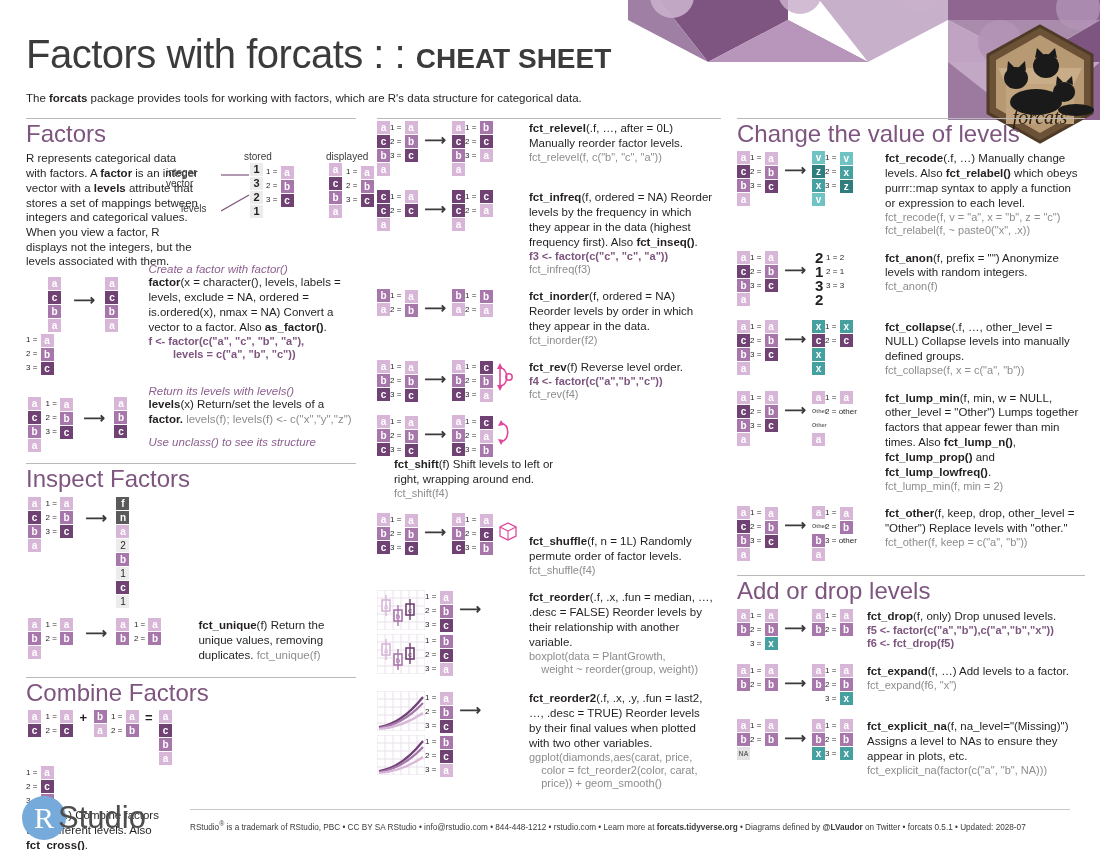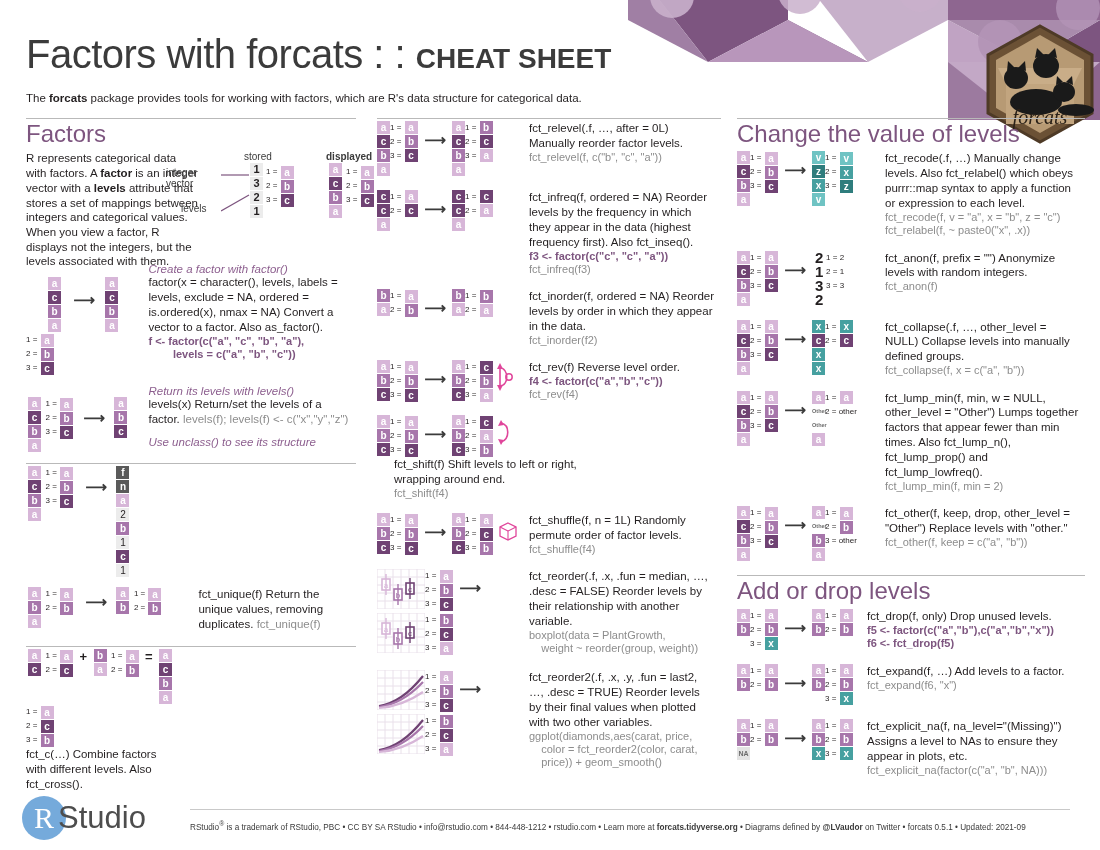--- a/index.html
+++ b/index.html
@@ -20,21 +20,21 @@
   .col{position:absolute;top:118px;}
   .col1{left:26px;width:330px;}
   .col2{left:377px;width:344px;}
   .col3{left:737px;width:348px;}
   .rule{border-top:1px solid #b9b9b9;margin:0 0 2px 0;}
   h2.sec{font-size:24px;font-weight:400;color:#7d557f;margin:1px 0 4px 0;line-height:1.1;}
   
   .para{font-size:11.5px;line-height:1.28;color:#231f20;}
   .para b{font-weight:700;}
   .fn{font-size:11.5px;line-height:1.3;color:#231f20;}
-  .fn b{font-weight:400;}
+  .fn b{font-weight:700;}
   .code{color:#8d8d8d;font-weight:400;}
   .pcode{color:#7d557f;font-weight:700;}
   .italic{font-style:italic;color:#8c5e8e;font-size:11.5px;font-weight:400;}
   
   .chip{display:inline-block;width:13px;height:13px;line-height:13px;text-align:center;
         font-size:10px;font-weight:700;font-family:"Liberation Sans",sans-serif;
         vertical-align:middle;}
   .lv-a{background:#d7b6d8;color:#ffffff;}
   .lv-b{background:#a776ab;color:#ffffff;}
   .lv-c{background:#6f4273;color:#ffffff;}
@@ -147,21 +147,21 @@
   <div class="rule"></div>
   <h2 class="sec">Factors</h2>
 
   <div style="position:relative;height:106px;">
     <div class="para" style="width:172px;">
       <span>R represents categorical data with factors. A </span><b>factor</b><span> is an integer vector with a </span><b>levels</b><span> attribute that stores a set of mappings between integers and categorical values. When you view a factor, R displays not the integers, but the levels associated with them.</span>
     </div>
 
     <div style="position:absolute;left:140px;top:0px;">
       <div style="position:absolute;left:78px;top:0;font-size:10px;color:#3b3b3b;">stored</div>
-      <div style="position:absolute;left:160px;top:0;font-size:10px;color:#3b3b3b;font-weight:bold;">displayed</div>
+      <div style="position:absolute;left:160px;top:0;font-size:10px;color:#3b3b3b;">displayed</div>
       <div style="position:absolute;left:0px;top:16px;font-size:10px;color:#3b3b3b;line-height:11px;">
         <div>integer</div>
           <div>vector</div>
       </div>
       <div style="position:absolute;left:15px;top:52px;font-size:10px;color:#3b3b3b;">levels</div>
       <svg style="position:absolute;left:55px;top:22px;" width="32" height="42">
           <line x1="0" y1="2" x2="28" y2="2" stroke="#7d557f" stroke-width="1.2"></line>
           <line x1="0" y1="38" x2="28" y2="22" stroke="#7d557f" stroke-width="1.2"></line>
         </svg>
 
@@ -205,20 +205,21 @@
       <div class="stack" id="l1-out"><span class="chip lv-a">a</span><span class="chip lv-b">b</span><span class="chip lv-c">c</span></div>
     </div>
     <div class="txt" style="width:205px;">
       <div class="italic">Return its levels with levels()</div>
       <div class="fn"><b>levels</b><span>(x) Return/set the levels of a </span><b>factor.</b><span class="code"> levels(f); levels(f) &lt;- c("x","y","z")</span></div>
       <div class="italic" style="margin-top:9px;">Use unclass() to see its structure</div>
     </div>
   </div>
 
   <div class="rule" style="margin-top:10px;"></div>
+  <h2 class="sec">Inspect Factors</h2>
 
   <div class="ex">
     <div class="viz" style="width:168px;">
       <div class="stack" id="c1-in" style="margin-left:2px;"><span class="chip lv-a">a</span><span class="chip lv-c">c</span><span class="chip lv-b">b</span><span class="chip lv-a">a</span></div>
       <span class="map"><span class="row" style="display: block;">1 = <span class="chip lv-a">a</span></span><span class="row" style="display: block;">2 = <span class="chip lv-b">b</span></span><span class="row" style="display: block;">3 = <span class="chip lv-c">c</span></span></span>
       <span class="arrow" style="padding:12px 5px 0 8px;">⟶</span>
       <div class="stack" id="c1-tbl" style="display:inline-block;"><div>
             <span class="chip lv-hdr" style="margin-right: 1px;">f</span>
             <span class="chip lv-hdr" style="margin-right: 1px;">n</span>
           </div><div style="margin-top: 1px;">
@@ -243,20 +244,21 @@
       <span class="arrow" style="padding:6px 5px 0 8px;">⟶</span>
       <div class="stack" id="u1-out"><span class="chip lv-a">a</span><span class="chip lv-b">b</span></div>
       <span class="map"><span class="row" style="display: block;">1 = <span class="chip lv-a">a</span></span><span class="row" style="display: block;">2 = <span class="chip lv-b">b</span></span></span>
     </div>
     <div class="txt" style="width:150px;">
       <div class="fn"><b>fct_unique</b><span>(f) Return the unique values, removing duplicates.</span><span class="code"> fct_unique(f)</span></div>
     </div>
   </div>
 
   <div class="rule" style="margin-top:14px;"></div>
+  <h2 class="sec">Combine Factors</h2>
 
   <div class="ex">
     <div class="viz" style="width:178px;">
       <div class="stack" id="cc-in1" style="margin-left:2px;"><span class="chip lv-a">a</span><span class="chip lv-c">c</span></div>
       <span class="map"><span class="row" style="display: block;">1 = <span class="chip lv-a">a</span></span><span class="row" style="display: block;">2 = <span class="chip lv-c">c</span></span></span>
       <span class="plus">+</span>
       <div class="stack" id="cc-in2"><span class="chip lv-b">b</span><span class="chip lv-a">a</span></div>
       <span class="map"><span class="row" style="display: block;">1 = <span class="chip lv-a">a</span></span><span class="row" style="display: block;">2 = <span class="chip lv-b">b</span></span></span>
       <span class="plus">=</span>
       <div class="stack" id="cc-out"><span class="chip lv-a">a</span><span class="chip lv-c">c</span><span class="chip lv-b">b</span><span class="chip lv-a">a</span></div>
@@ -287,21 +289,21 @@
       <div class="ex" style="margin-bottom: 13px;"><div class="viz" style="width: 152px;"><span class="stack"><span class="chip lv-a">a</span><span class="chip lv-b">b</span><span class="chip lv-c">c</span></span><span class="map"><span class="row" style="display: block;">1 = <span class="chip lv-a">a</span></span><span class="row" style="display: block;">2 = <span class="chip lv-b">b</span></span><span class="row" style="display: block;">3 = <span class="chip lv-c">c</span></span></span><span class="arrow" style="padding: 10px 6px 0px 7px;">⟶</span><span class="stack"><span class="chip lv-a">a</span><span class="chip lv-b">b</span><span class="chip lv-c">c</span></span><span class="map"><span class="row" style="display: block;">1 = <span class="chip lv-c">c</span></span><span class="row" style="display: block;">2 = <span class="chip lv-a">a</span></span><span class="row" style="display: block;">3 = <span class="chip lv-b">b</span></span></span><span style="display: inline-block; vertical-align: top; padding-left: 3px;"><svg width="18" height="34">
               <path d="M5,8 C14,10 14,24 5,27" stroke="#e0469b" stroke-width="1.6" fill="none"></path>
               <polygon points="5,5 2,11 8,10" fill="#e0469b"></polygon>
               <polygon points="5,30 2,24 8,25" fill="#e0469b"></polygon>
             </svg></span></div><div class="txt" style="width: 186px; margin-left: 17px;"><div class="fn"><b>fct_shift</b>(f) Shift levels to left or right, wrapping around end.</div><div class="code" style="font-size: 11px; white-space: pre; line-height: 1.2;">fct_shift(f4)</div></div></div>
       <div class="ex" style="margin-bottom: 13px;"><div class="viz" style="width: 152px;"><span class="stack"><span class="chip lv-a">a</span><span class="chip lv-b">b</span><span class="chip lv-c">c</span></span><span class="map"><span class="row" style="display: block;">1 = <span class="chip lv-a">a</span></span><span class="row" style="display: block;">2 = <span class="chip lv-b">b</span></span><span class="row" style="display: block;">3 = <span class="chip lv-c">c</span></span></span><span class="arrow" style="padding: 10px 6px 0px 7px;">⟶</span><span class="stack"><span class="chip lv-a">a</span><span class="chip lv-b">b</span><span class="chip lv-c">c</span></span><span class="map"><span class="row" style="display: block;">1 = <span class="chip lv-a">a</span></span><span class="row" style="display: block;">2 = <span class="chip lv-c">c</span></span><span class="row" style="display: block;">3 = <span class="chip lv-b">b</span></span></span><span style="display: inline-block; vertical-align: top; padding-left: 5px; padding-top: 8px;"><svg width="20" height="22">
               <polygon points="10,2 18,6 18,15 10,19 2,15 2,6" fill="none" stroke="#e0469b" stroke-width="1.3"></polygon>
               <line x1="2" y1="6" x2="10" y2="10" stroke="#e0469b" stroke-width="1.1"></line>
               <line x1="18" y1="6" x2="10" y2="10" stroke="#e0469b" stroke-width="1.1"></line>
               <line x1="10" y1="10" x2="10" y2="19" stroke="#e0469b" stroke-width="1.1"></line>
-            </svg></span></div><div class="txt" style="width: 186px;"><div class="fn"><b>fct_shuffle</b>(f, n = 1L) Randomly permute order of factor levels.</div><div class="code" style="font-size: 11px; white-space: pre; line-height: 1.2;">fct_shuffle(f4)</div></div></div>
+            </svg></span></div><div class="txt" style="width: 186px; margin-top: 21px;"><div class="fn"><b>fct_shuffle</b>(f, n = 1L) Randomly permute order of factor levels.</div><div class="code" style="font-size: 11px; white-space: pre; line-height: 1.2;">fct_shuffle(f4)</div></div></div>
       <div class="ex" style="margin-bottom: 13px;"><div class="viz" style="width: 152px;"><span class="mini"><svg width="48" height="40">
               <rect width="48" height="40" fill="#fff"></rect>
               <g stroke="#e9e0ea" stroke-width="1">
                 <line x1="0" y1="0" x2="48" y2="0"></line>
                 <line x1="0" y1="8" x2="48" y2="8"></line>
                 <line x1="0" y1="16" x2="48" y2="16"></line>
                 <line x1="0" y1="24" x2="48" y2="24"></line>
                 <line x1="0" y1="32" x2="48" y2="32"></line>
                 <line x1="0" y1="40" x2="48" y2="40"></line>
                 <line x1="0" y1="0" x2="0" y2="40"></line>
@@ -427,14 +429,14 @@
       <div class="ex" style="margin-bottom: 13px;"><div class="viz" style="width: 130px;"><span class="stack"><span class="chip lv-a">a</span><span class="chip lv-b">b</span><span class="chip lv-na">NA</span></span><span class="map"><span class="row" style="display: block;">1 = <span class="chip lv-a">a</span></span><span class="row" style="display: block;">2 = <span class="chip lv-b">b</span></span></span><span class="arrow" style="padding: 10px 6px 0px 7px;">⟶</span><span class="stack"><span class="chip lv-a">a</span><span class="chip lv-b">b</span><span class="chip lv-x">x</span></span><span class="map"><span class="row" style="display: block;">1 = <span class="chip lv-a">a</span></span><span class="row" style="display: block;">2 = <span class="chip lv-b">b</span></span><span class="row" style="display: block;">3 = <span class="chip lv-x">x</span></span></span></div><div class="txt" style="width: 214px;"><div class="fn"><b>fct_explicit_na</b>(f, na_level="(Missing)") Assigns a level to NAs to ensure they appear in plots, etc.</div><div class="code" style="font-size: 11px; white-space: pre; line-height: 1.2;">fct_explicit_na(factor(c("a", "b", NA)))</div></div></div>
     </div>
 </div>
 
 <div class="footer">
   <div class="rslogo">
     <div class="rscirc">R</div>
     <div class="rsword">Studio</div>
   </div>
   <div class="fline"></div>
-  <div class="ftxt"><span>RStudio</span><sup>®</sup><span> is a trademark of RStudio, PBC  •  CC BY SA  RStudio  •  info@rstudio.com  •  844-448-1212  •  rstudio.com  •  Learn more at </span><b>forcats.tidyverse.org</b><span>  •  Diagrams defined by </span><b>@LVaudor</b><span> on Twitter  •  forcats  0.5.1  •  Updated:  2021-09</span></div>
+  <div class="ftxt"><span>RStudio</span><sup>®</sup><span> is a trademark of RStudio, PBC  •  CC BY SA  RStudio  •  info@rstudio.com  •  844-448-1212  •  rstudio.com  •  Learn more at </span><b>forcats.tidyverse.org</b><span>  •  Diagrams defined by </span><b>@LVaudor</b><span> on Twitter  •  forcats  0.5.1  •  Updated:  2028-07</span></div>
 </div>
 
 </body></html>

